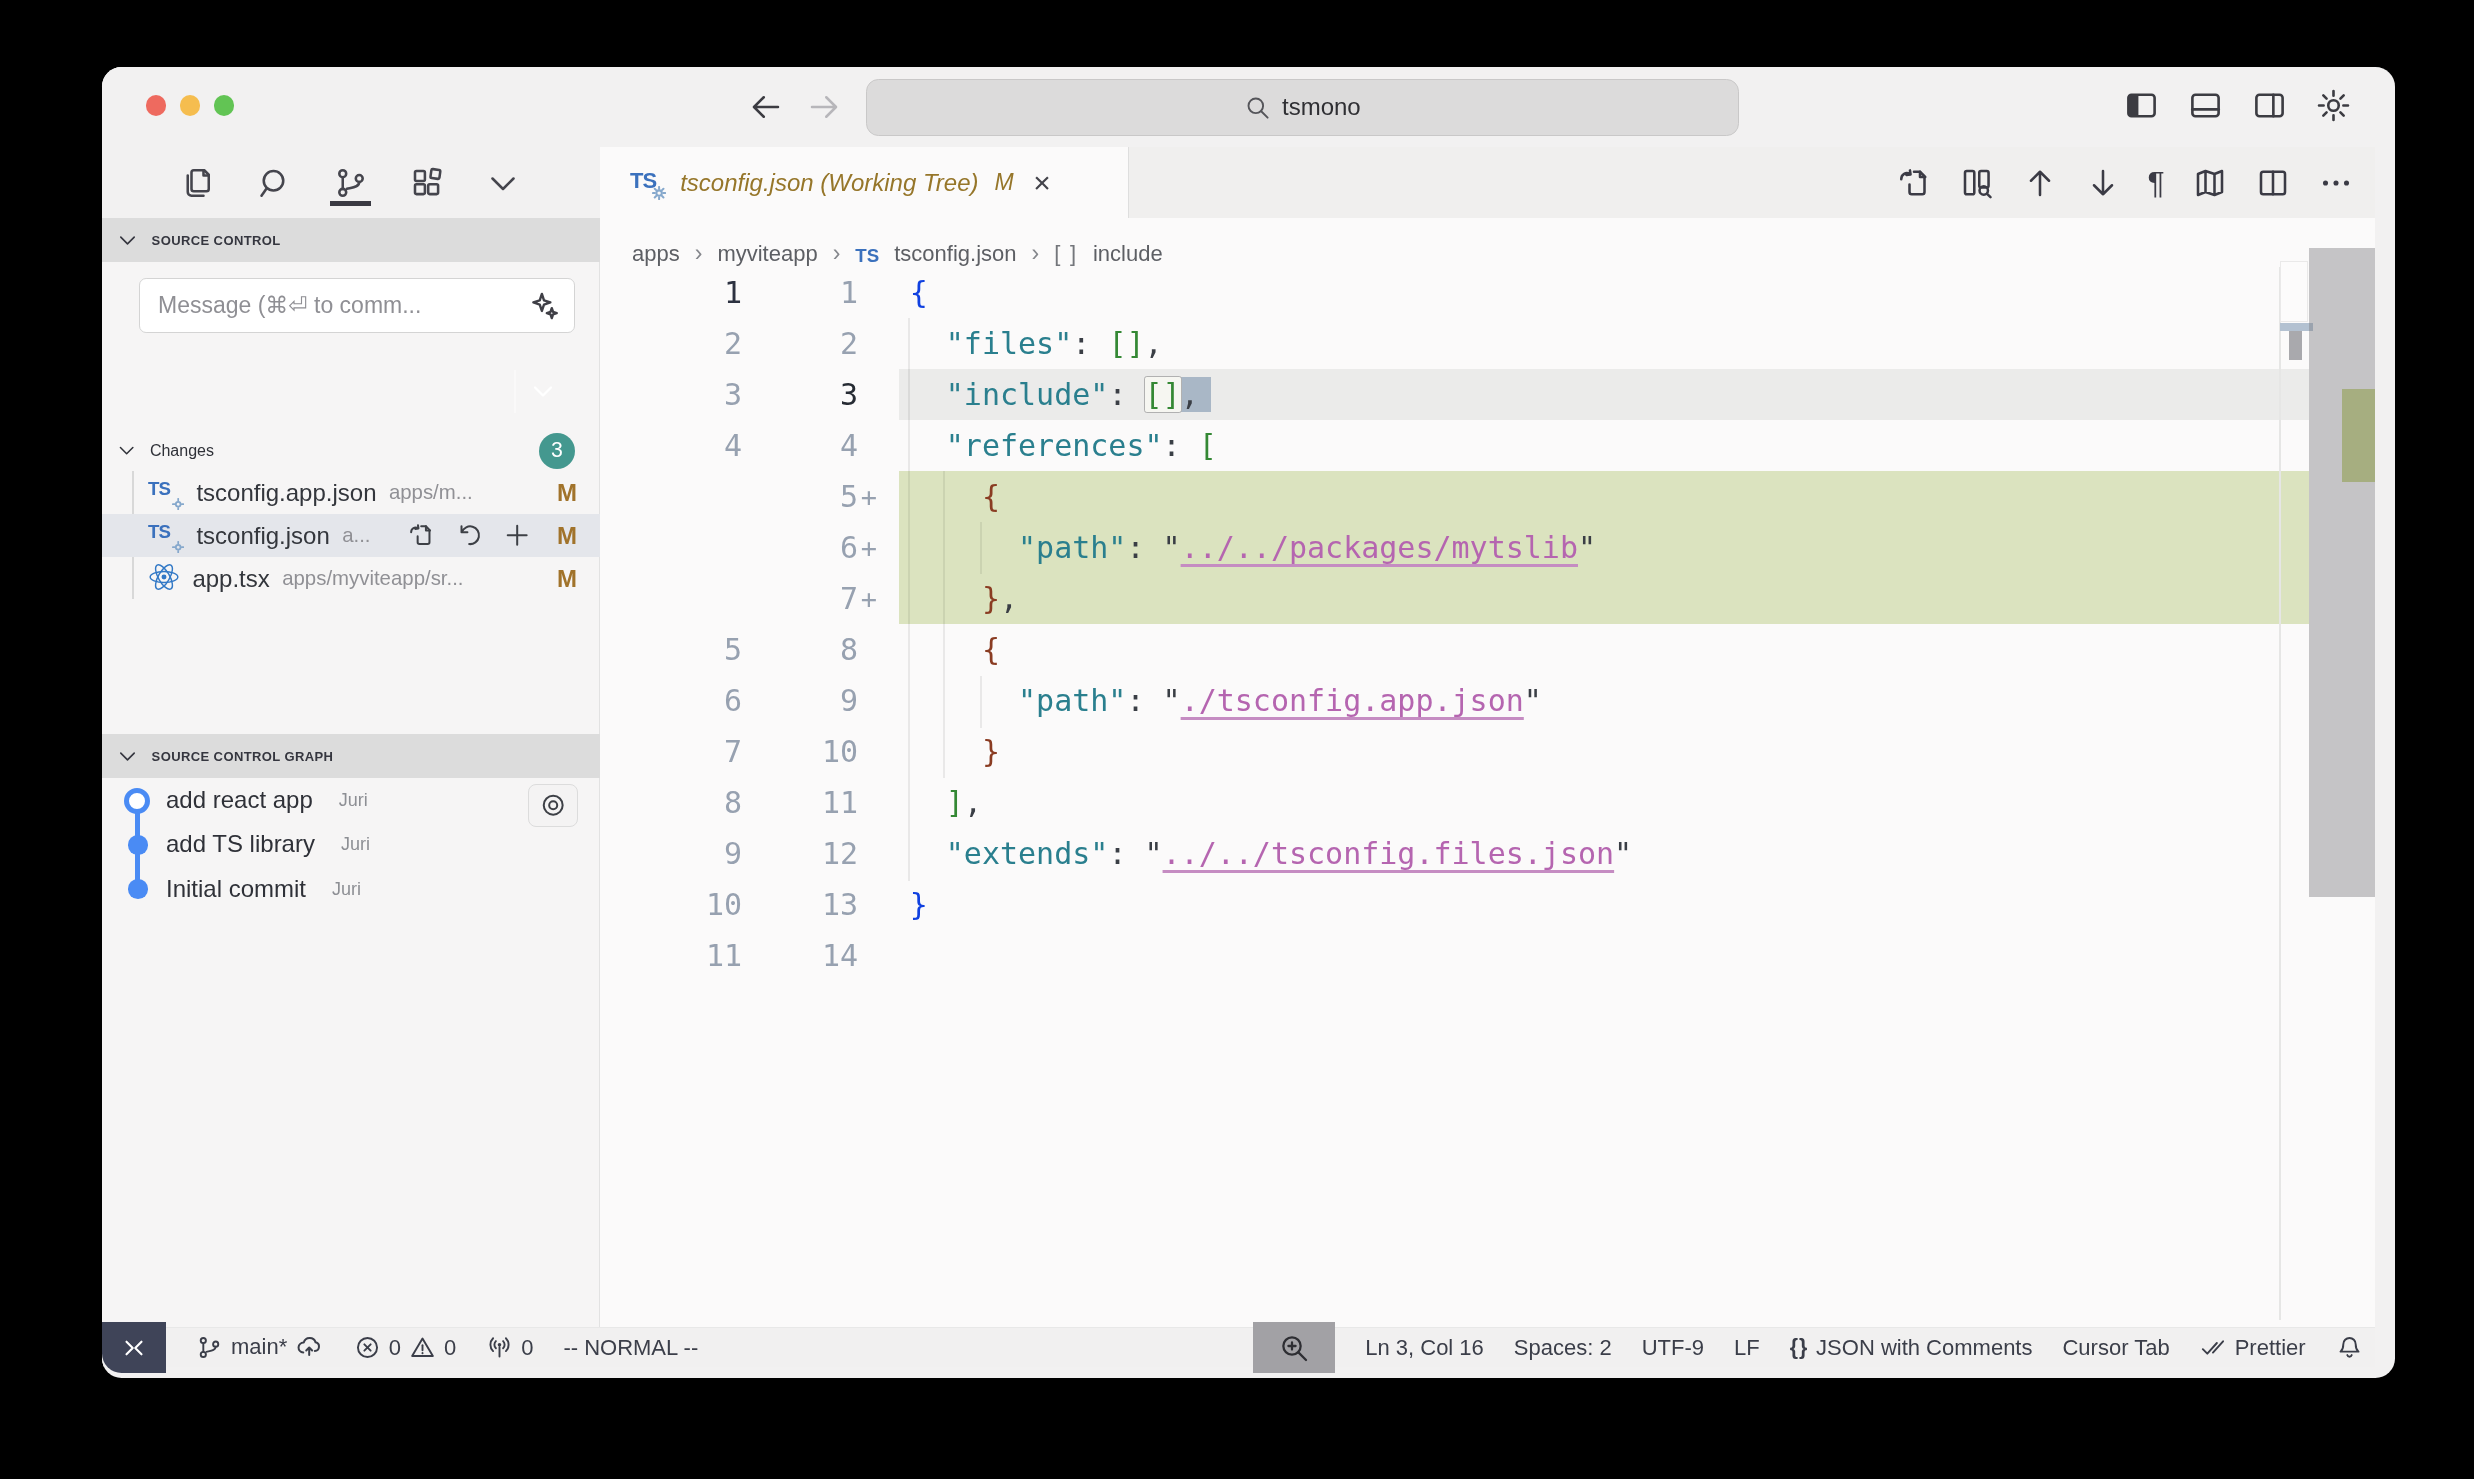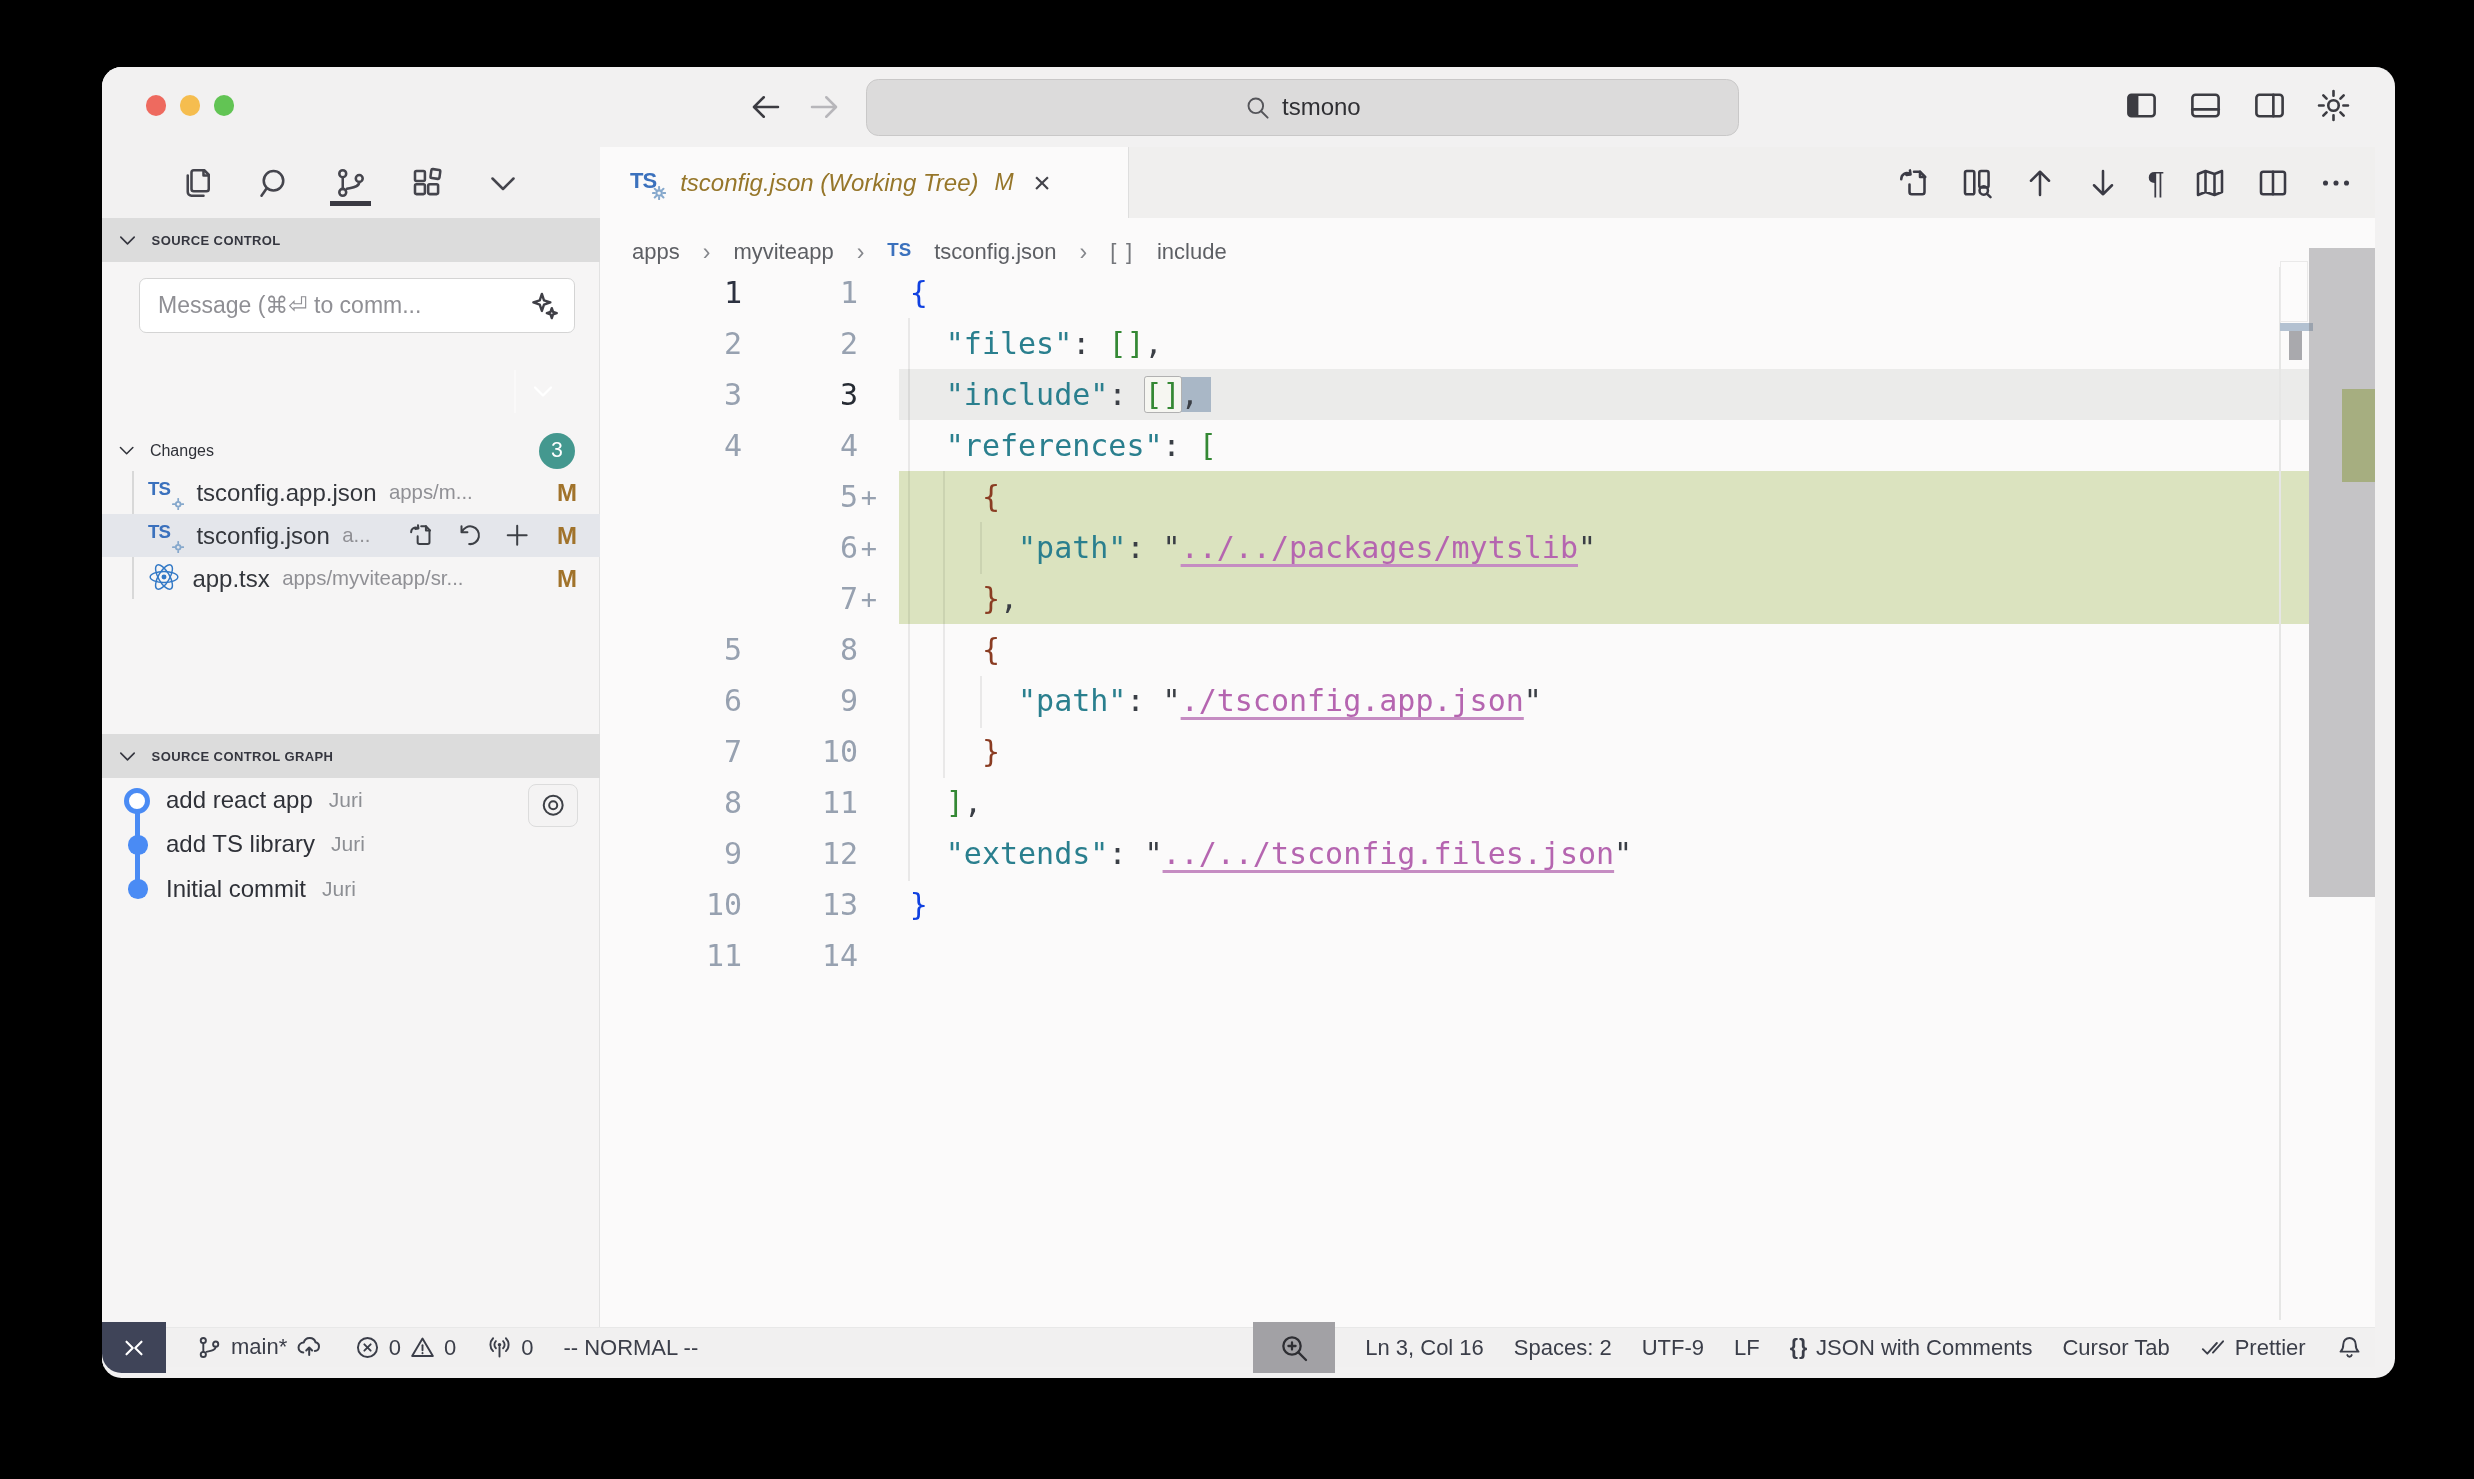--- a/index.html
+++ b/index.html
@@ -66,30 +66,30 @@
             padding-left:46px;box-sizing:border-box;gap:12.4px;}
   .file-row.selected{background:#e4e6eb;}
   .file-name{font-size:24px;color:#33363c;white-space:nowrap;}
   .file-path{font-size:20.4px;color:#909095;white-space:nowrap;}
   .m-badge{position:absolute;right:23px;font-size:24px;font-weight:bold;color:#a1732b;}
   .row-actions{position:absolute;right:69px;display:flex;gap:19.6px;color:#3d4046;align-items:center;}
   .indent-guide-sb{position:absolute;left:30px;top:253px;width:1.8px;height:128px;background:#d8d8d8;}
   .commit-row{position:absolute;left:0;width:498px;height:44px;display:flex;align-items:center;gap:16px;
               padding-left:64px;box-sizing:border-box;}
   .commit-msg{font-size:24px;color:#2f3138;white-space:nowrap;}
-  .commit-author{font-size:21px;color:#8d8f94;}
+  .commit-author{font-size:18px;color:#8d8f94;margin-left:10px;}
   .gdot{position:absolute;left:26px;width:19.6px;height:19.6px;border-radius:50%;background:#4a8bf4;}
   .gdot.head{left:22px;width:16px;height:16px;background:#fff;border:5.3px solid #4a8bf4;}
   .gline{position:absolute;left:33px;top:580px;width:5.3px;height:94px;background:#4a8bf4;}
   .target-btn{position:absolute;right:21.3px;top:566px;width:48px;height:41px;border:1.8px solid #dcdcdc;
               border-radius:8px;background:#f4f3f3;display:flex;align-items:center;justify-content:center;color:#3d4046;}
 
   
   .editor{position:absolute;left:498px;top:151px;width:1775px;height:1109px;background:#fbfafa;overflow:hidden;}
-  .breadcrumbs{position:absolute;left:0;top:21px;height:39px;display:flex;align-items:flex-start;gap:23px;
+  .breadcrumbs{position:absolute;left:0;top:10px;height:39px;display:flex;align-items:flex-end;gap:15px;
                padding-left:32px;font-size:22px;color:#5d5f64;}
   .bc-sep{color:#85878c;font-size:23px;}
   .bc-sym{color:#74767b;letter-spacing:1.8px;}
   .code-area{position:absolute;left:0;top:49px;width:1775px;}
   .code-row{display:flex;height:51px;line-height:51px;position:relative;
             font-family:"DejaVu Sans Mono",monospace;font-size:30px;white-space:pre;}
   .code-row .on,.code-row .nn,.code-row .plus,.code-row .ct{position:relative;z-index:1;}
   .code-row .on{width:142px;text-align:right;color:#97a1b0;flex:none;}
   .code-row .on.dark{color:#2c3140;}
   .code-row .nn{width:116px;text-align:right;color:#97a1b0;flex:none;}

